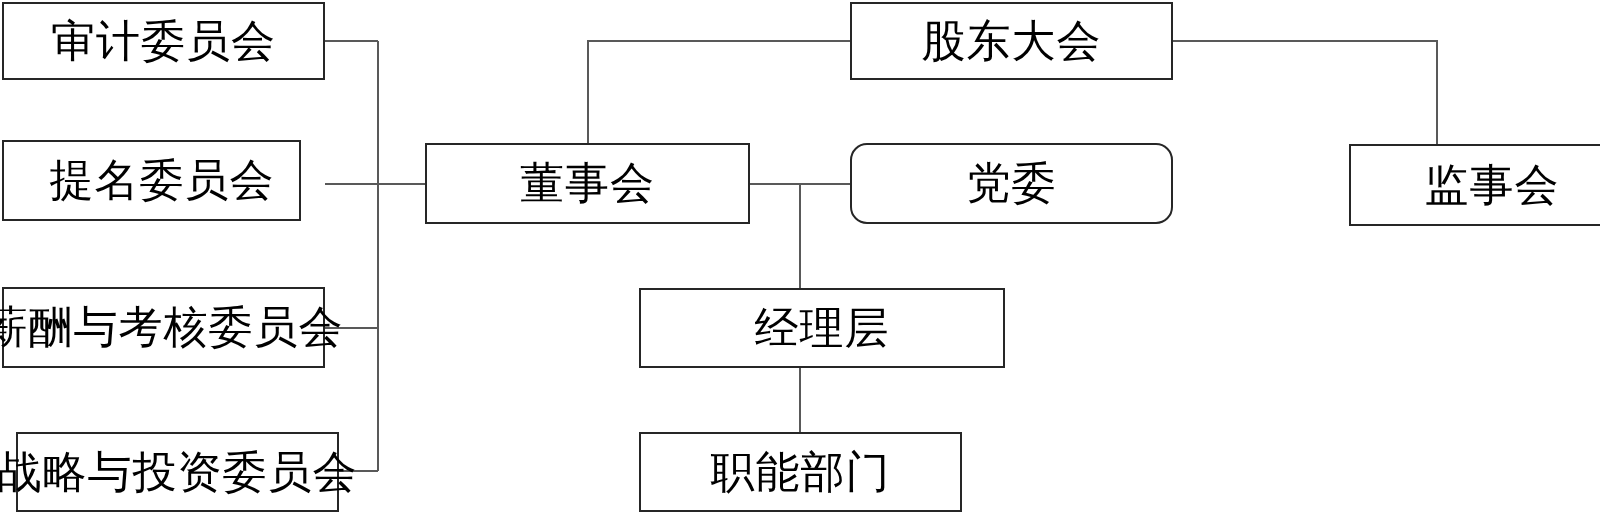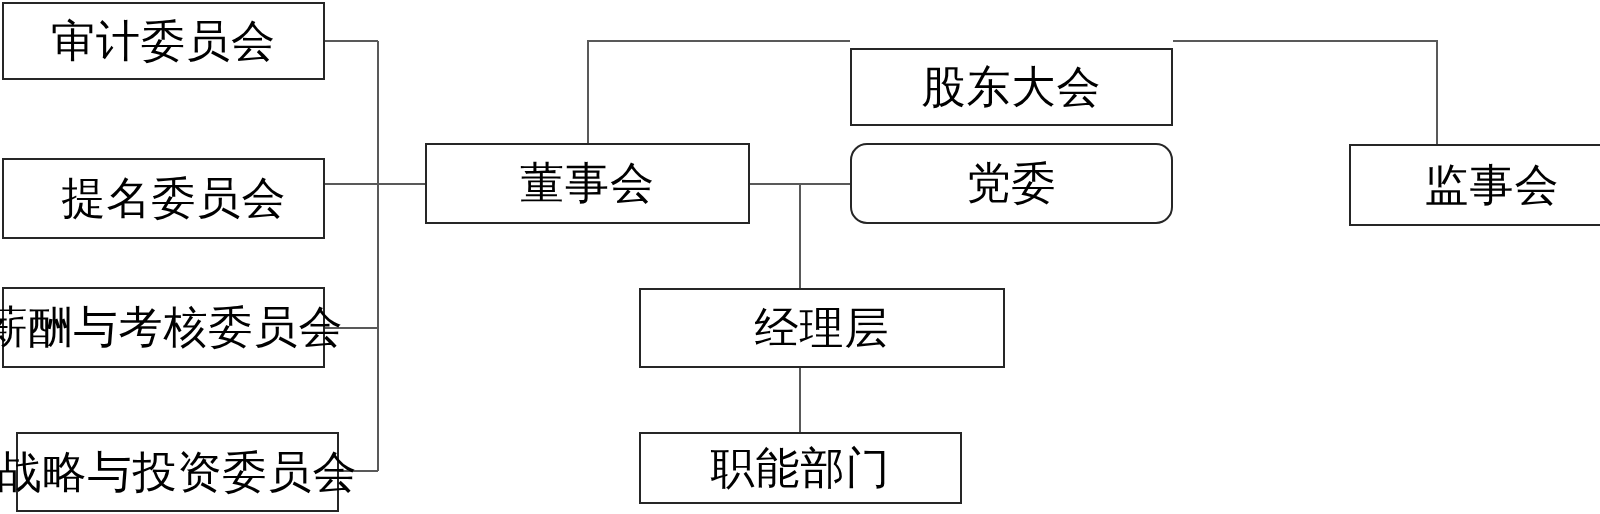--- a/index.html
+++ b/index.html
@@ -35,29 +35,29 @@
     display: flex;
     align-items: center;
     justify-content: center;
     font-size: 44px;
     color: #000000;
     letter-spacing: 1px;
     white-space: nowrap;
   }
   
   #node-audit         { left: 2px;    top: 2px;   width: 323px; height: 78px; }
-  #node-nomination    { left: 2px;    top: 158px; width: 323px; height: 81px; padding-left: 21px; }
+  #node-nomination    { left: 2px;    top: 140px; width: 299px; height: 81px; padding-left: 21px; }
   #node-compensation  { left: 2px;    top: 287px; width: 323px; height: 81px; font-family: Liberation Mono, monospace; }
   #node-strategy      { left: 16px;    top: 432px; width: 323px; height: 80px; }
   #node-board         { left: 425px;  top: 143px; width: 325px; height: 81px; text-align: center; }
-  #node-shareholders  { left: 850px;  top: 2px;   width: 323px; height: 78px; margin-top: 46px; }
+  #node-shareholders  { left: 850px;  top: 2px;   width: 323px; height: 78px; }
   #node-party         { left: 850px;  top: 143px; width: 323px; height: 81px; border-radius: 17px; }
   #node-supervisory   { left: 1349px; top: 144px; width: 286px; height: 82px; }
   #node-management    { left: 639px;  top: 288px; width: 366px; height: 80px; }
-  #node-functional    { left: 639px;  top: 432px; width: 323px; height: 72px; justify-content: center; }
+  #node-functional    { left: 639px;  top: 432px; width: 323px; height: 80px; justify-content: center; }
 </style>
 </head>
 <body>
 
 <div class="canvas">
 
   <svg class="connectors" viewBox="0 0 1600 514" xmlns="http://www.w3.org/2000/svg">
     <polyline points="850,41 588,41 588,143"></polyline>
     <polyline points="1173,41 1437,41 1437,144"></polyline>
     <polyline points="750,184 850,184"></polyline>

